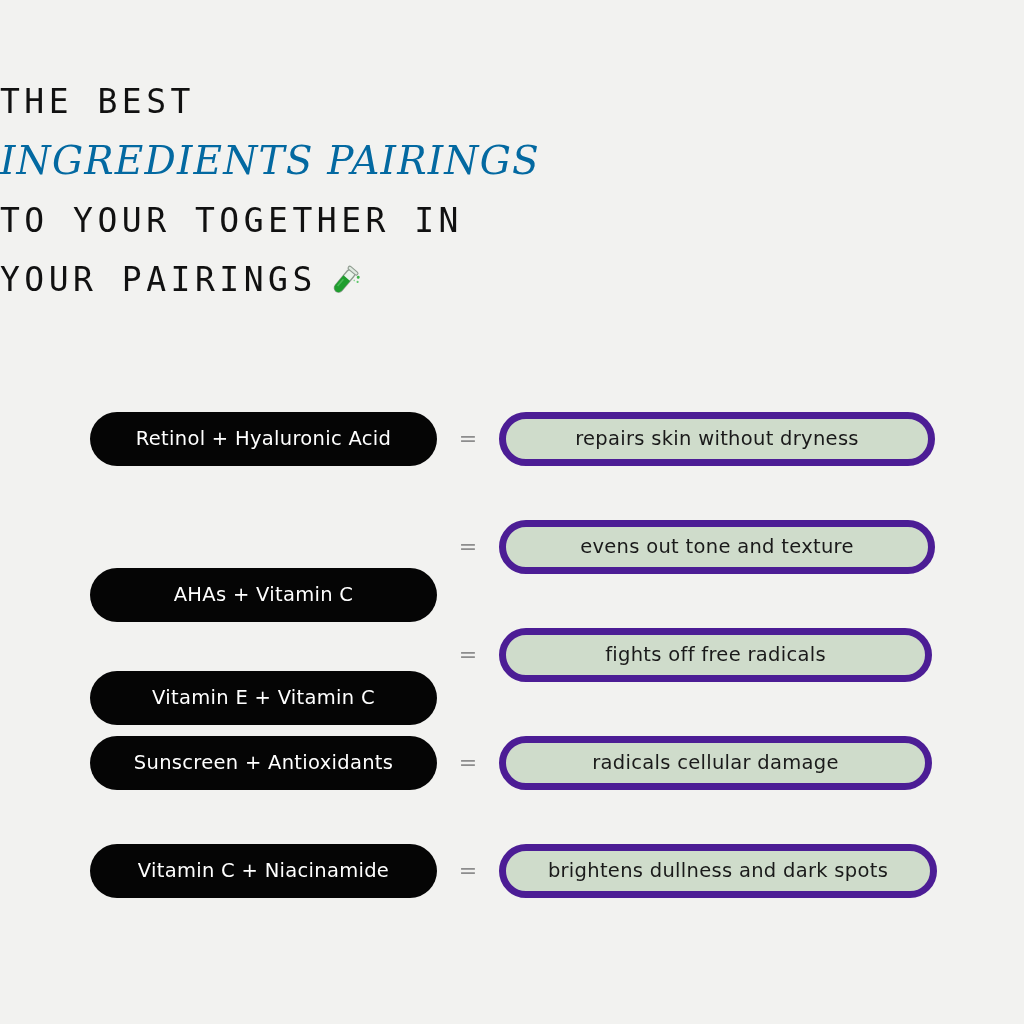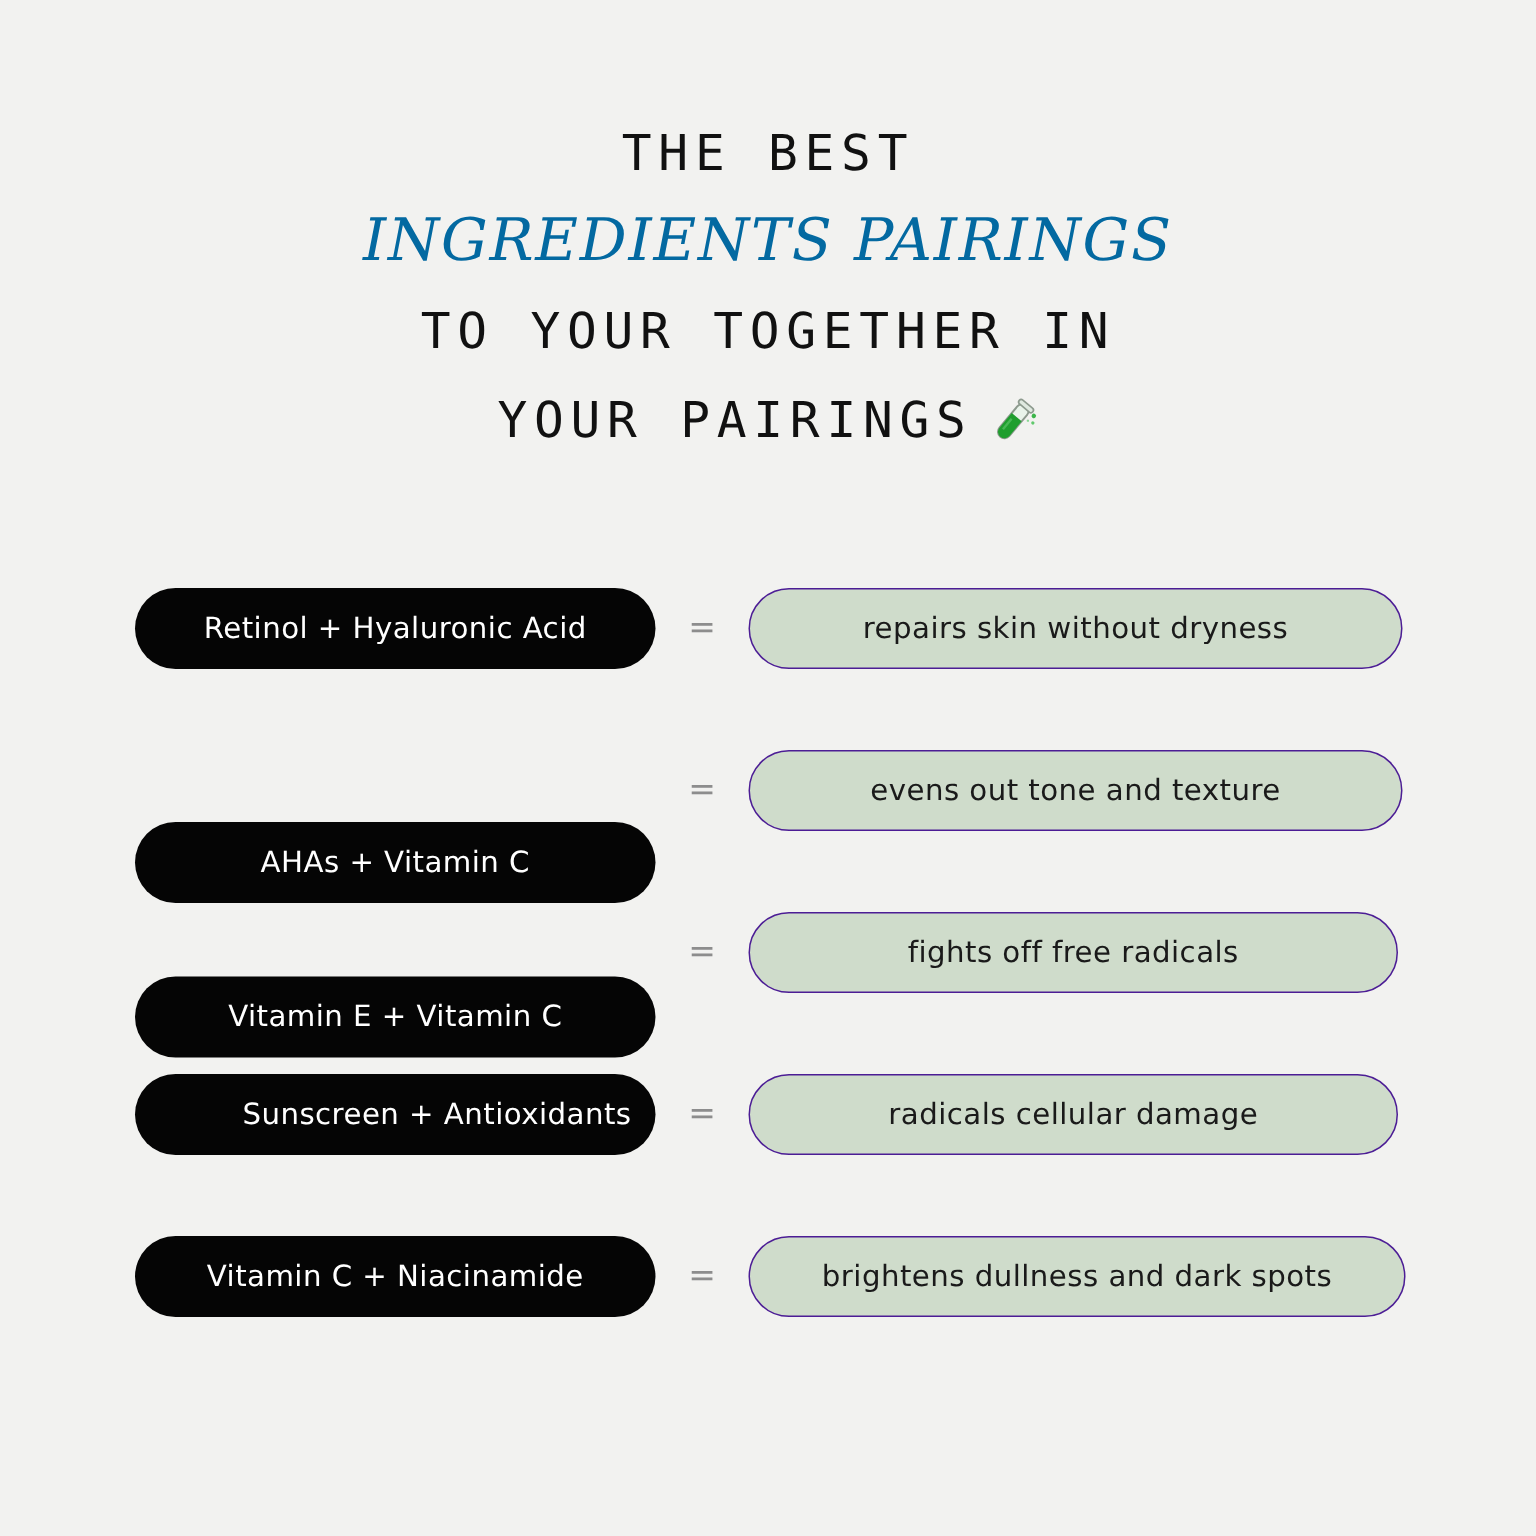--- a/index.html
+++ b/index.html
@@ -23,21 +23,20 @@
     width: 1024px;
     height: 1024px;
   }
 
   
   .title-block {
     position: absolute;
     left: 0;
     top: 72px;
     width: 1024px;
-    text-align: center;
   }
   .title-line {
     display: block;
     color: #111111;
     white-space: pre;
   }
   .title-mono {
     font-family: "DejaVu Sans Mono", "Liberation Mono", monospace;
     font-size: 33px;
     letter-spacing: 4.5px;
@@ -59,21 +58,21 @@
     width: 34px;
     height: 34px;
     vertical-align: -7px;
     margin-left: 10px;
   }
 
   
   .rows {
     position: absolute;
     left: 0;
-    top: 392px;
+    top: 412px;
     width: 1024px;
   }
   .row {
     position: relative;
     height: 54px;
     margin-bottom: 54px;
   }
   .row:last-child { margin-bottom: 0; }
 
   .pill {
@@ -116,21 +115,21 @@
     font-family: "DejaVu Sans", "Liberation Sans", sans-serif;
     font-size: 22px;
     font-weight: 400;
     line-height: 1;
   }
 
   .pill-green {
     left: 499px;
     width: 436px;
     background: #cfdccb;
-    border: 1px solid #4c1d95;
+    border: 7px solid #4c1d95;
     color: #1a1a1a;
   }
   .pill-green .pill-text {
     font-family: "DejaVu Sans", "Liberation Sans", sans-serif;
     font-size: 19.5px;
     letter-spacing: 0.3px;
     font-weight: 400;
     line-height: 1;
     padding: 0 14px;
   }
@@ -138,21 +137,21 @@
   
   .row[data-row="0"] .pill-green { width: 436px; }
   .row[data-row="1"] .pill-green { width: 436px; }
   .row[data-row="2"] .pill-green { width: 433px; }
   .row[data-row="3"] .pill-green { width: 433px; }
   .row[data-row="4"] .pill-green { width: 438px; }
 
   .row[data-row="0"] .pill-dark { width: 347px; }
   .row[data-row="1"] .pill-dark { width: 347px; margin-top: 48px; }
   .row[data-row="2"] .pill-dark { width: 347px; margin-top: 43px; }
-  .row[data-row="3"] .pill-dark { width: 347px; justify-content: flex-end; }
+  .row[data-row="3"] .pill-dark { width: 347px; }
   .row[data-row="4"] .pill-dark { width: 347px; }
 </style>
 </head>
 <body>
 
 <div class="canvas">
 
   <div class="title-block">
     <span class="title-line title-mono">THE BEST</span>
 

